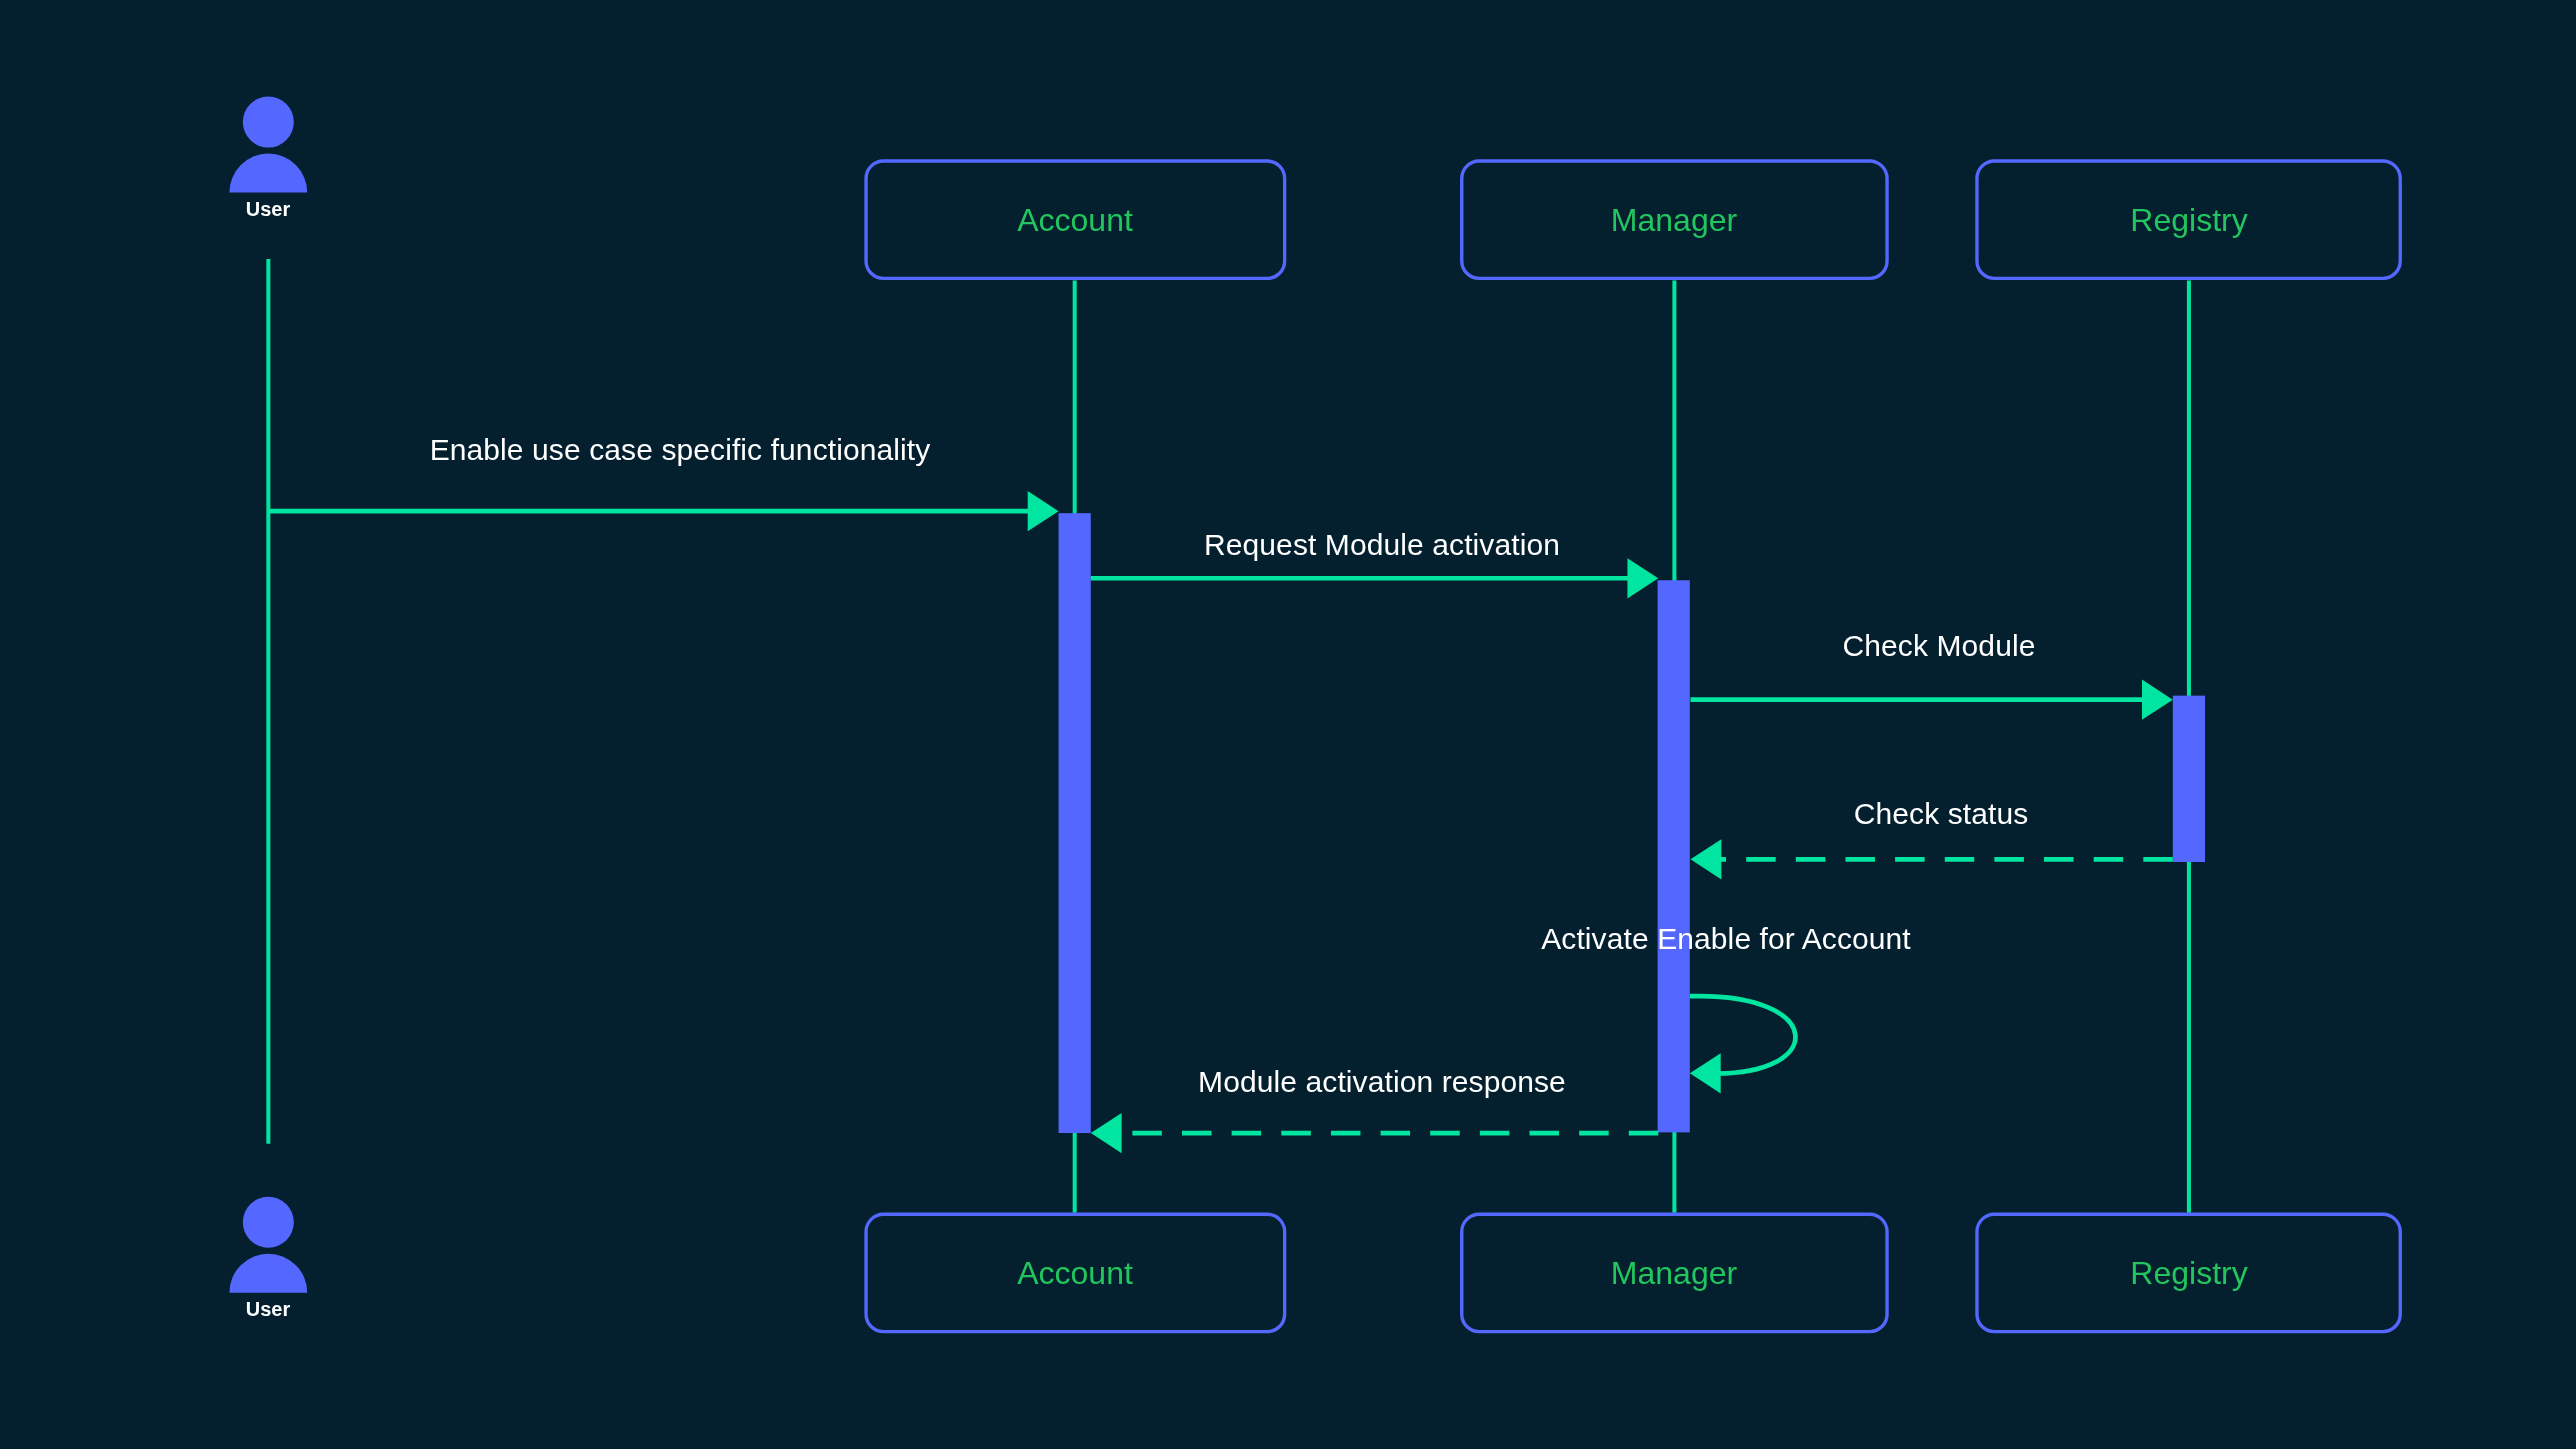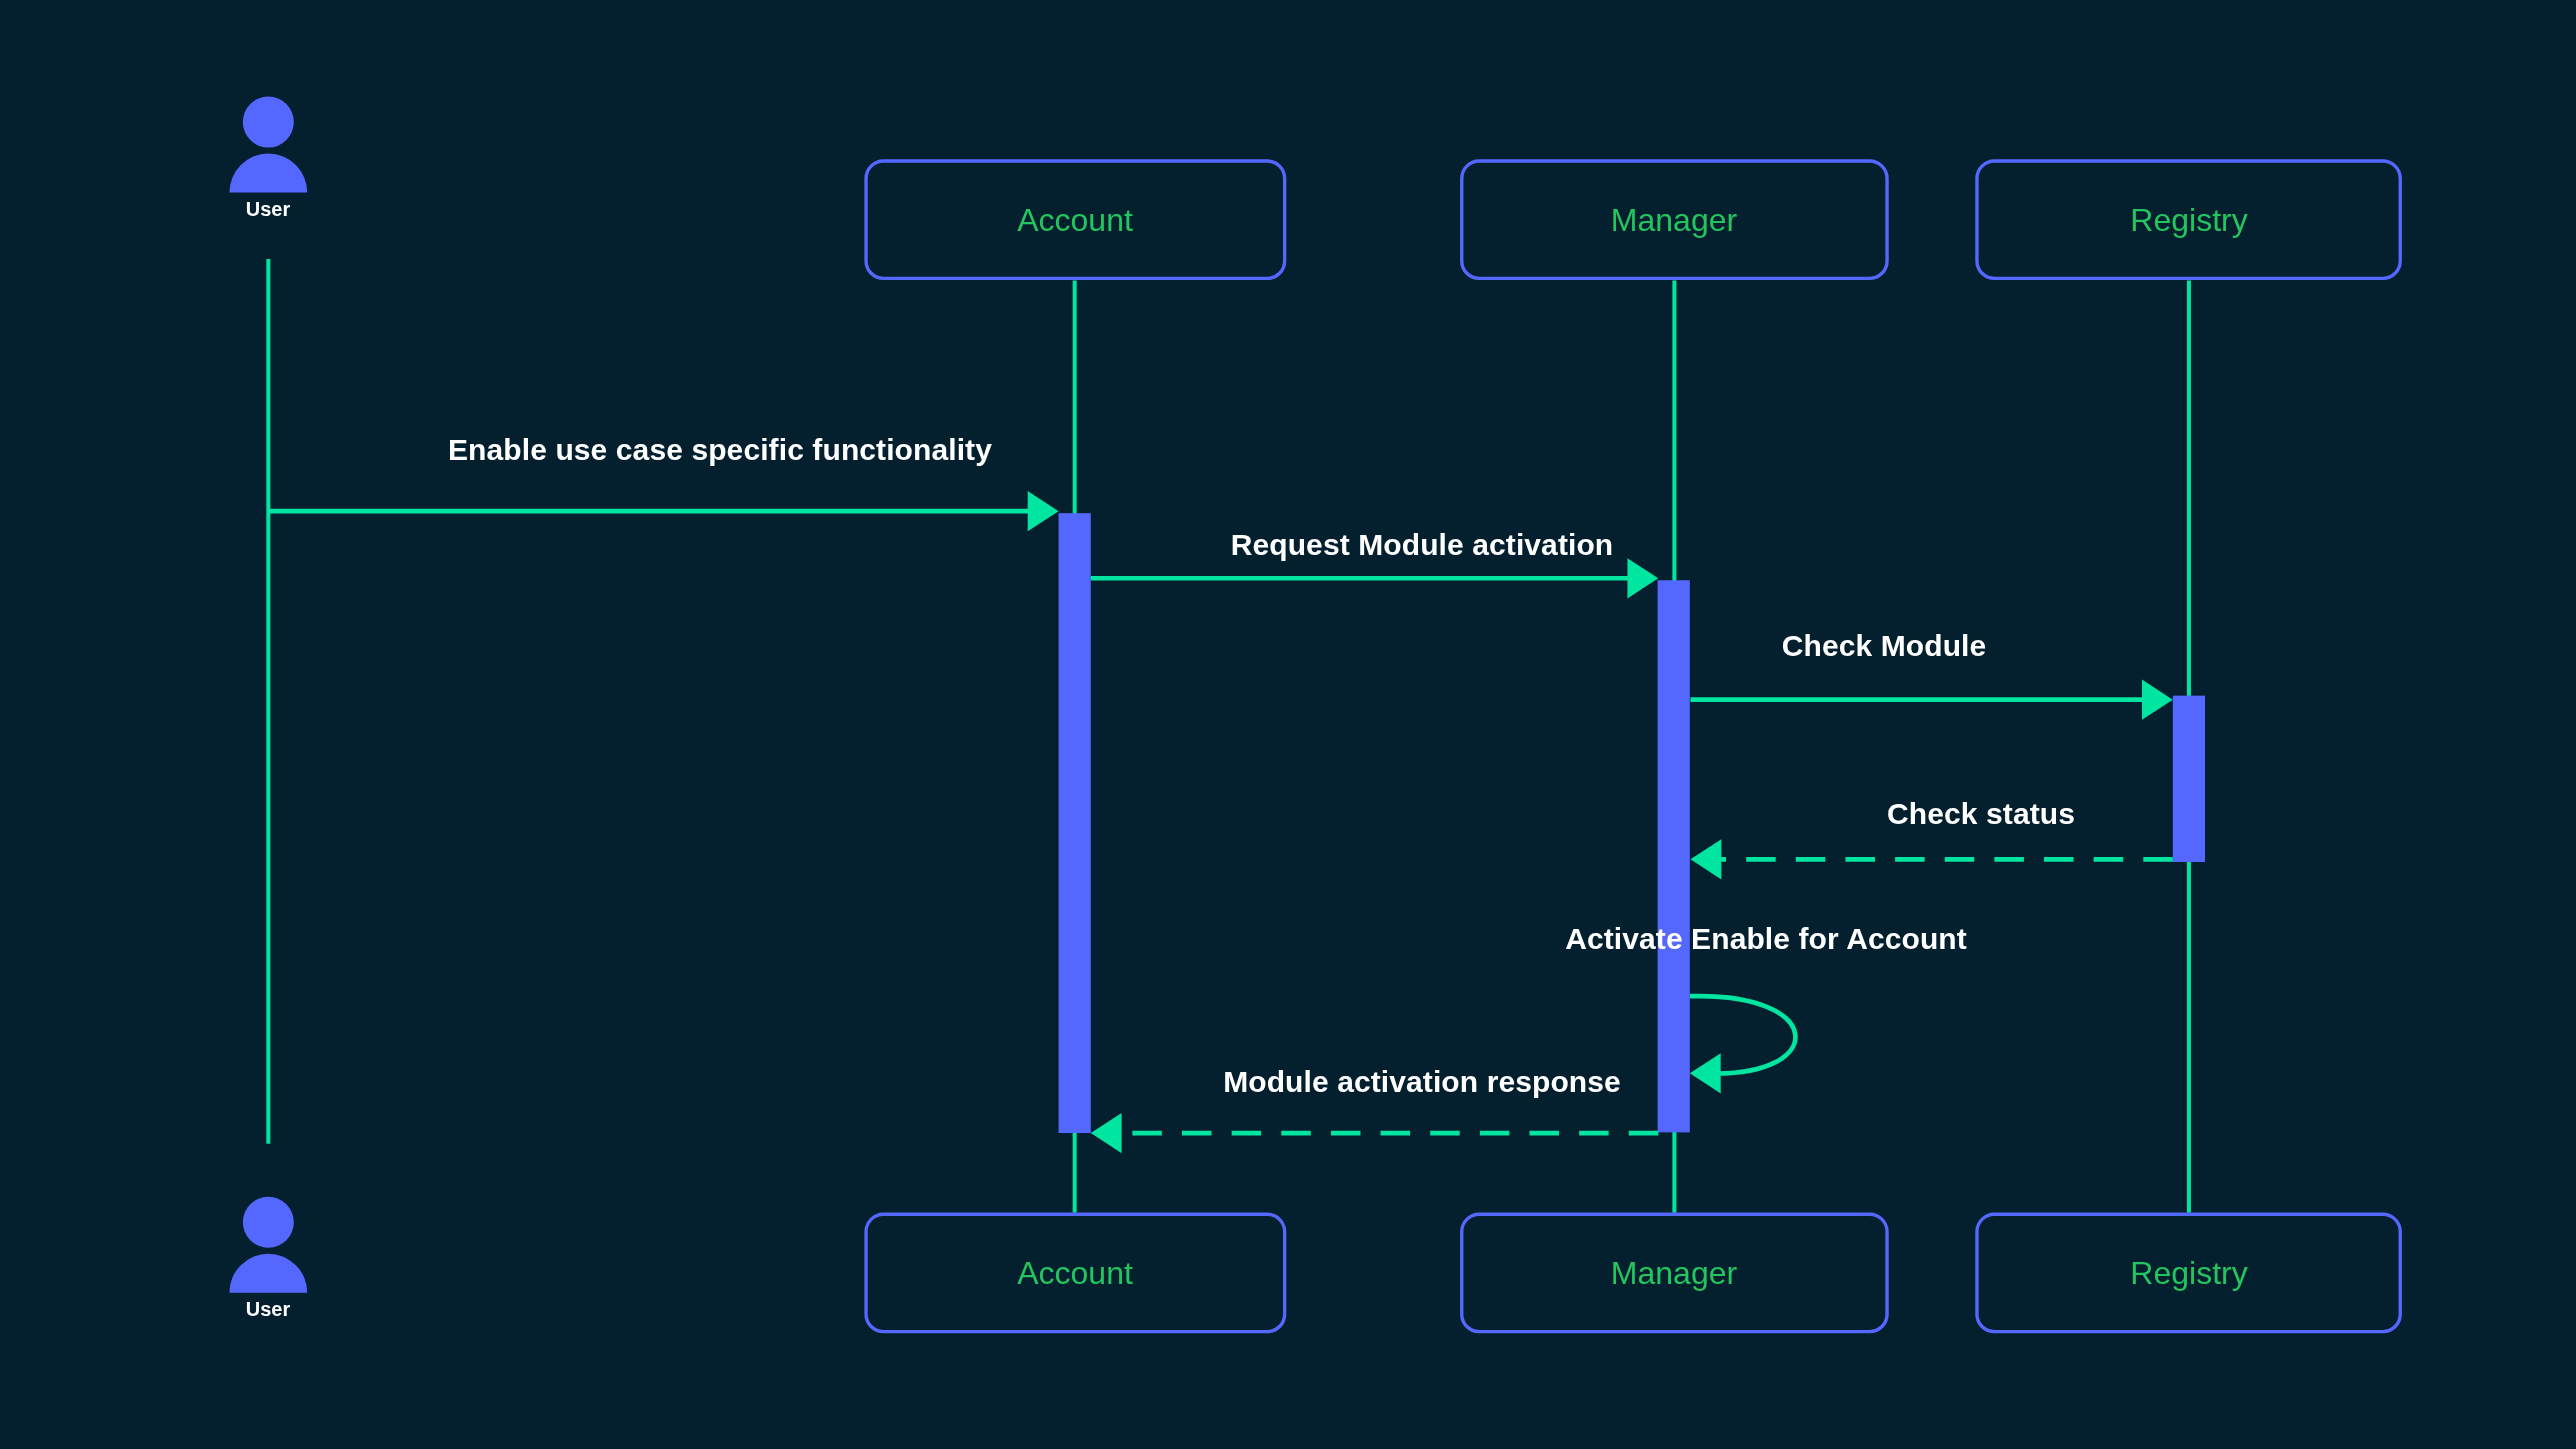--- a/index.html
+++ b/index.html
@@ -24,28 +24,27 @@
     position: absolute;
     left: 0;
     top: 0;
     width: 2576px;
     height: 1449px;
   }
   .msg-label {
     position: absolute;
     color: #ffffff;
     font-family: "Liberation Sans", sans-serif;
-    font-weight: bold;
+    font-weight: normal;
     font-size: 30px;
     letter-spacing: 0.1px;
     white-space: nowrap;
     transform: translateX(-50%);
     text-align: center;
     pointer-events: none;
-    margin-left: 40px;
   }
   .actor-label {
     position: absolute;
     color: #ffffff;
     font-family: "Liberation Sans", sans-serif;
     font-weight: bold;
     font-size: 20px;
     white-space: nowrap;
     transform: translateX(-50%);
     text-align: center;
@@ -116,20 +115,20 @@
       <div class="box-label" style="left: 1075px; top: 220px;">Account</div>
       <div class="box-label" style="left: 1674px; top: 220px;">Manager</div>
       <div class="box-label" style="left: 2189px; top: 220px;">Registry</div>
       <div class="box-label" style="left: 1075px; top: 1273px;">Account</div>
       <div class="box-label" style="left: 1674px; top: 1273px;">Manager</div>
       <div class="box-label" style="left: 2189px; top: 1273px;">Registry</div>
       <div class="actor-label" style="left: 268px; top: 198px;">User</div>
       <div class="actor-label" style="left: 268px; top: 1298px;">User</div>
       <div class="msg-label" style="left: 680px; top: 433px;">Enable use case specific functionality</div>
       <div class="msg-label" style="left: 1382px; top: 528px;">Request Module activation</div>
-      <div class="msg-label" style="left: 1844px; top: 629px;">Check Module</div>
+      <div class="msg-label" style="left: 1939px; top: 629px;">Check Module</div>
       <div class="msg-label" style="left: 1941px; top: 797px;">Check status</div>
       <div class="msg-label" style="left: 1726px; top: 922px;">Activate Enable for Account</div>
       <div class="msg-label" style="left: 1382px; top: 1065px;">Module activation response</div>
     </div>
 
 </div>
 
 
 </body></html>

